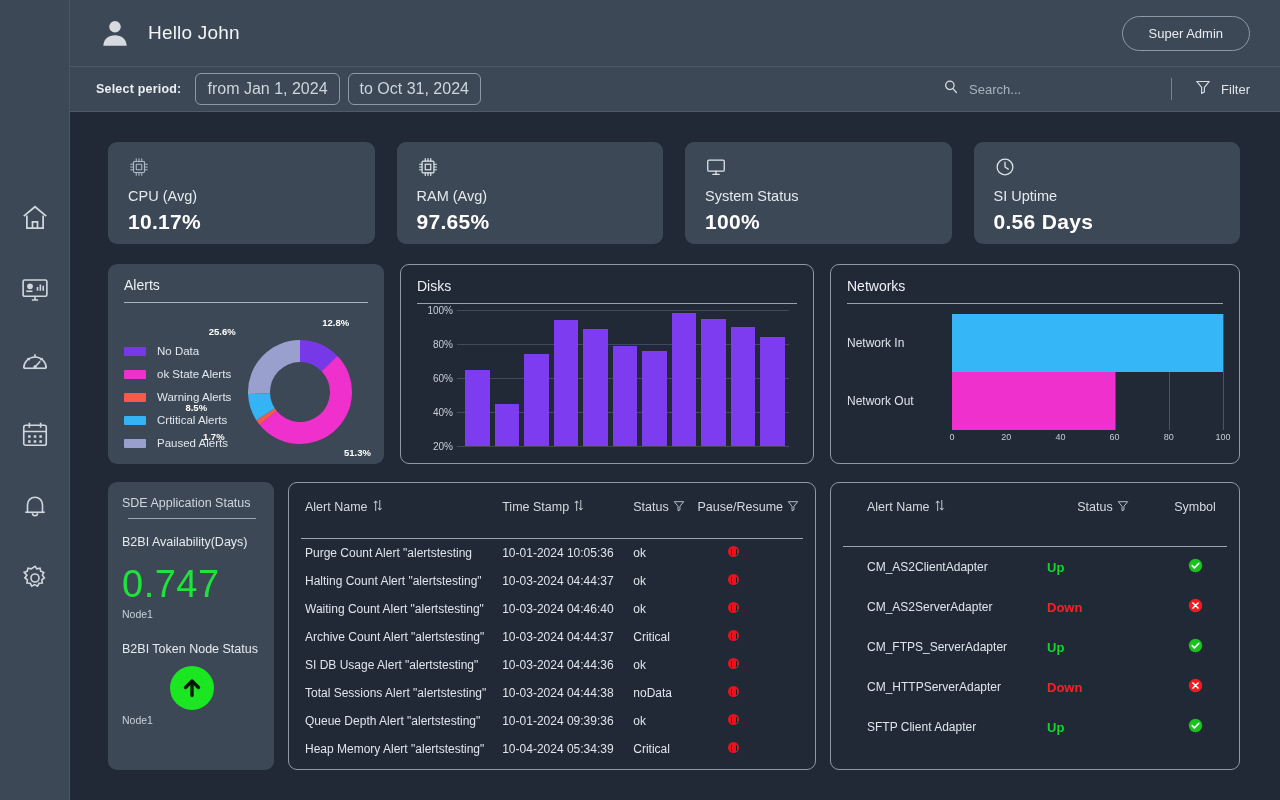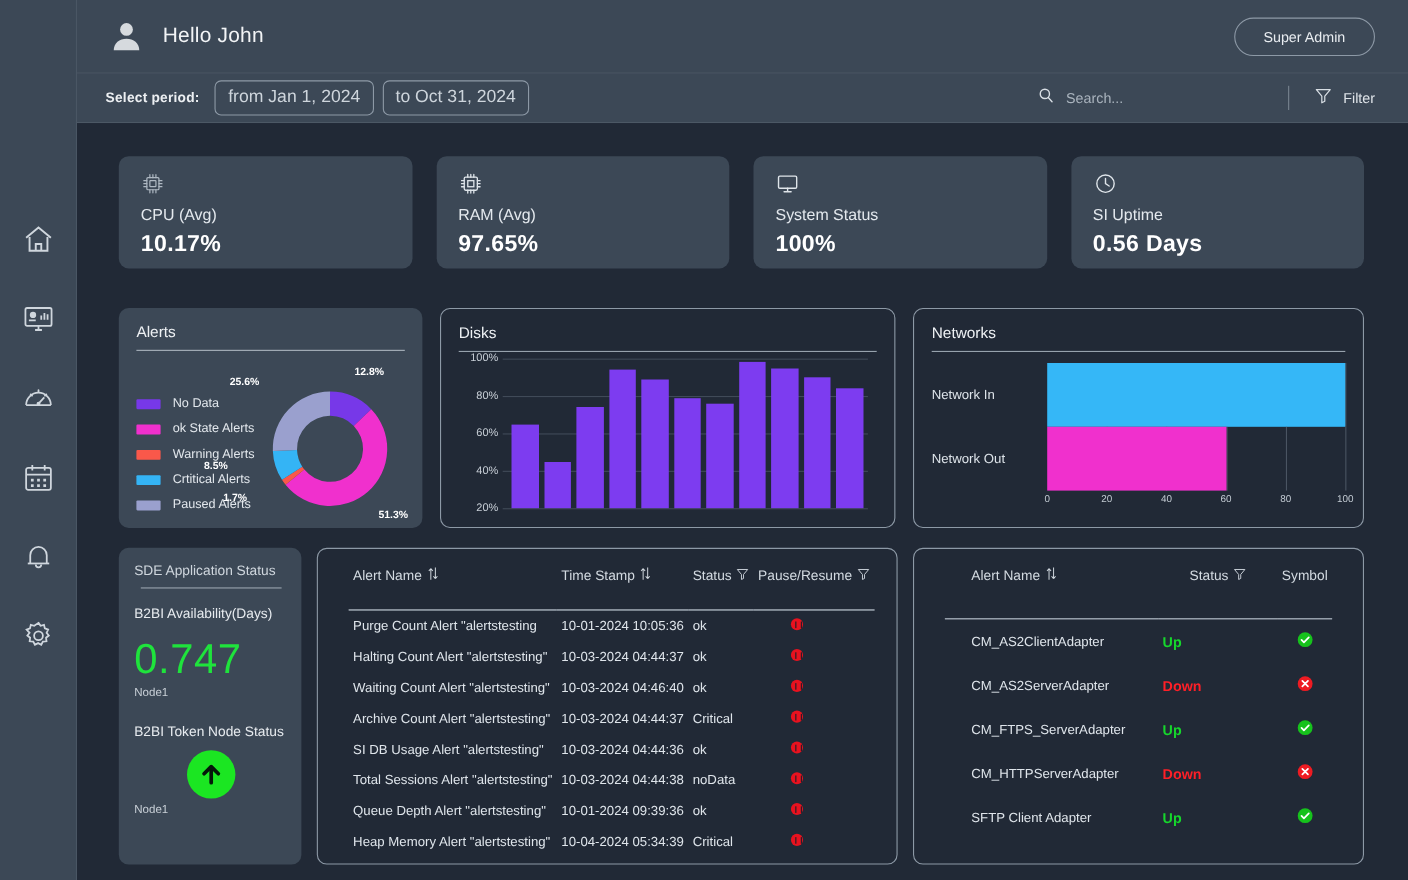--- a/index.html
+++ b/index.html
@@ -82,21 +82,21 @@
     background: #3c4856;
     border-radius: 9px; height: 102px;
     padding: 14px 20px 0 20px;
   }
   .kpi-icon { height: 26px; margin-bottom: 6px; }
   .kpi-icon svg { width: 22px; height: 22px; display:block; }
   .kpi-title { color: #e4e9ee; font-size: 14.5px; margin-bottom: 6px; }
   .kpi-value { color: #ffffff; font-size: 21px; font-weight: bold; letter-spacing: .3px;}
 
   
-  .row2 { display: flex; gap: 16px; margin-top: 36px; height: 200px; }
+  .row2 { display: flex; gap: 16px; margin-top: 20px; height: 200px; }
   .panel-light {
     background: #3c4856; border-radius: 9px; padding: 13px 16px 0 16px;
   }
   .panel-dark {
     background: #212936; border: 1px solid #8d99a6; border-radius: 9px;
     padding: 13px 16px 0 16px;
   }
   .panel-title { color: #eef1f4; font-size: 14px; padding-bottom: 9px; }
   .panel-rule { height: 1px; background: #97a2ad; margin-bottom: 6px; }
   .panel-rule.light { background: #aab4be; }
@@ -151,21 +151,21 @@
   .sde-node { color: #c9d0d7; font-size: 10.5px; }
   .sde-gap { height: 22px; }
   .arrow-circle {
     width: 44px; height: 44px; border-radius: 50%; background: #1be622;
     margin: 10px auto 4px auto; display: flex; align-items: center; justify-content: center;
   }
 
   
   .table-panel {
     background: #212936; border: 1px solid #8d99a6; border-radius: 9px;
-    padding: 0 28px;
+    padding: 0 12px;
   }
   .tbl-left { width: 528px; }
   .tbl-right { flex: 1; }
   table { width: 100%; border-collapse: collapse; }
   th {
     color: #d3dae1; font-size: 12.5px; font-weight: normal;
     padding: 16px 4px 9px 4px; text-align: left; white-space: nowrap;
   }
   .th-inner { display: inline-flex; align-items: center; gap: 4px; }
   .head-rule td { border-bottom: 1px solid #9aa4ae; padding: 0; height: 1px; }

